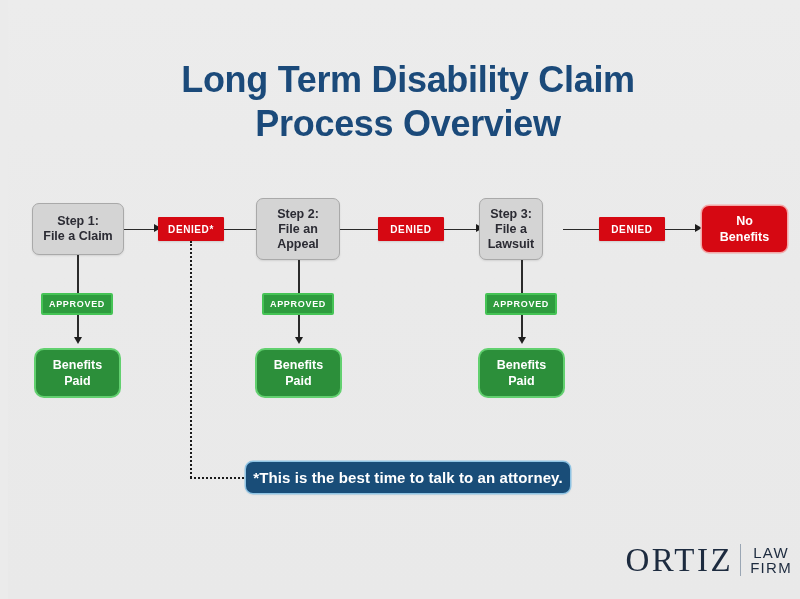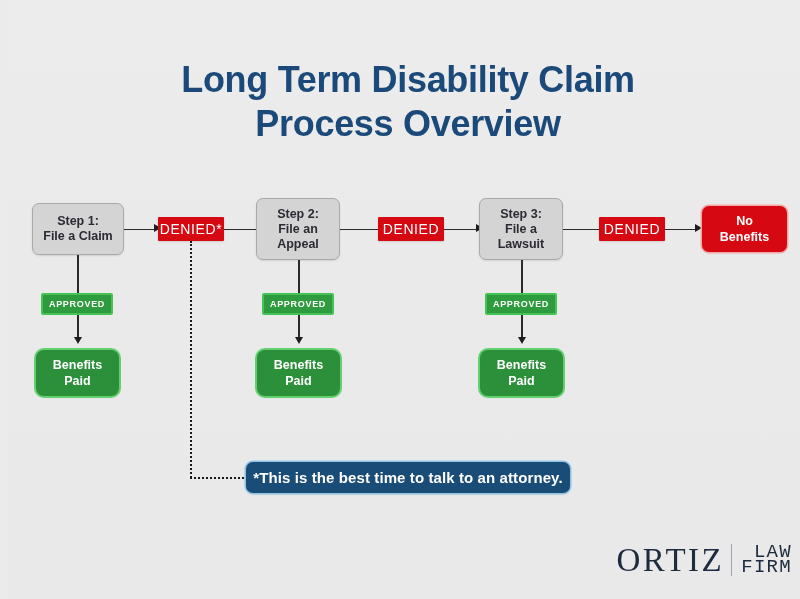--- a/index.html
+++ b/index.html
@@ -56,22 +56,22 @@
     font-weight: bold;
     line-height: 15px;
     box-shadow: 0 1px 2px rgba(0,0,0,0.10);
   }
 
   .denied-box {
     background: #d60812;
     border: none;
     border-radius: 1px;
     color: #ffffff;
-    font-size: 14px;
-    font-weight: normal;
+    font-size: 10px;
+    font-weight: bold;
     letter-spacing: 0.6px;
     box-shadow: 0 1px 2px rgba(0,0,0,0.12);
   }
 
   .nobenefits-box {
     background: #d60812;
     border-radius: 7px;
     color: #ffffff;
     font-size: 12.5px;
     font-weight: bold;
@@ -160,26 +160,26 @@
     color: #1d2b3f;
     text-align: right;
   }
   .logo-divider {
     width: 1px;
     height: 32px;
     background: #9aa6b4;
     margin: 0 9px 0 7px;
   }
   .logo-lawfirm {
-    font-family: Liberation Mono, monospace;
-    font-size: 19px;
+    font-family: Liberation Sans, sans-serif;
+    font-size: 15px;
     line-height: 15px;
     letter-spacing: 1.3px;
     color: #1d2b3f;
-    text-align: right;
+    text-align: center;
   }
   .logo-lawfirm span { display: block; }
 </style>
 </head>
 <body>
 
 <div id="canvas">
 
   <div class="title">
     <span>Long Term Disability Claim</span>
@@ -213,21 +213,21 @@
 
   <div class="connector h-line" style="left:332px; top:228.5px; width:38px;"></div>
 
   <div class="node denied-box" style="left:370px; top:217px; width:66px; height:24px;">
     <span>DENIED</span>
   </div>
 
   <div class="connector h-line" style="left:436px; top:228.5px; width:34px;"></div>
   <div class="arrow-right" style="left:468px; top:224px;"></div>
 
-  <div class="node step-box" style="left:471px; top:198px; width:84px; height:62px;">
+  <div class="node step-box" style="left:471px; top:198px; width:64px; height:62px;">
     <div>
       <span>Step 3:</span><br>
       <span>File a</span><br>
       <span>Lawsuit</span>
     </div>
   </div>
 
   <div class="connector h-line" style="left:555px; top:228.5px; width:36px;"></div>
 
   <div class="node denied-box" style="left:591px; top:217px; width:66px; height:24px;">

